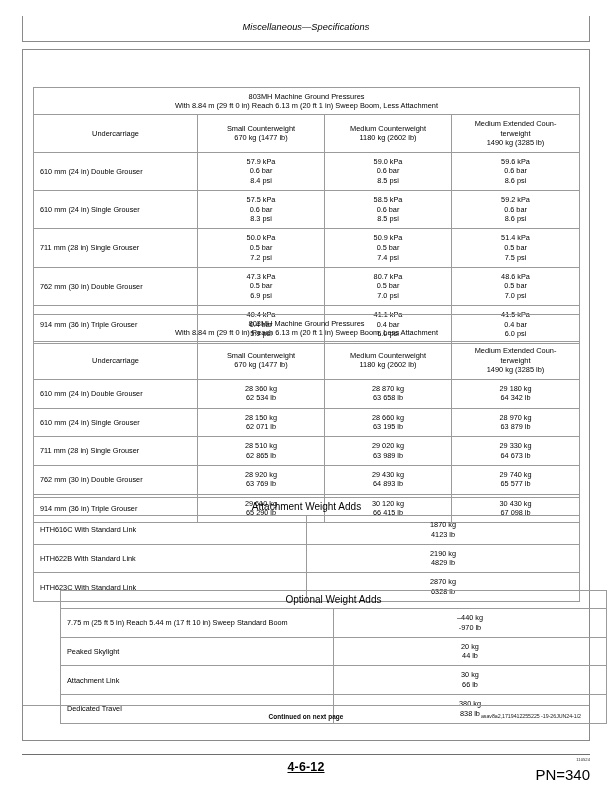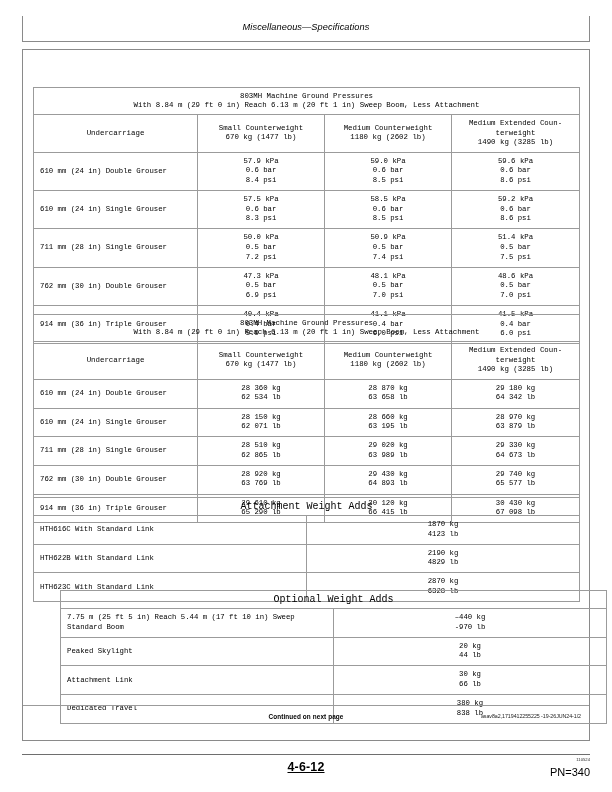--- a/index.html
+++ b/index.html
@@ -67,21 +67,20 @@
   }
 
   
   table.spec {
     border-collapse: collapse;
     table-layout: fixed;
     font-size: 7.3px;
     position: absolute;
     left: 10px;
     width: 546px;
-    font-family: Liberation Mono, monospace;
   }
   table.spec td, table.spec th {
     border: 0.6px solid #9b9b9b;
     padding: 0;
     vertical-align: middle;
     font-weight: normal;
   }
   .tbl-title {
     text-align: center;
     font-weight: bold;
@@ -172,21 +171,21 @@
     right: 22px;
     top: 757px;
     font-size: 4.2px;
     text-align: right;
     color: #2a2a2a;
   }
   .pn-code {
     position: absolute;
     right: 22px;
     top: 766px;
-    font-size: 11px;
+    font-size: 15px;
     text-align: center;
   }
 </style>
 </head>
 <body>
 
 <div class="page">
 
   <div class="header-band">
     <div class="header-title">Miscellaneous—Specifications</div>
@@ -286,21 +285,21 @@
         </tr>
 
         <tr>
           <td class="rowlabel">762 mm (30 in) Double Grouser</td>
           <td class="valcell">
             <div>47.3 kPa</div>
             <div>0.5 bar</div>
             <div>6.9 psi</div>
           </td>
           <td class="valcell">
-            <div>48.1 kPa</div>
+            <div>80.7 kPa</div>
             <div>0.5 bar</div>
             <div>7.0 psi</div>
           </td>
           <td class="valcell">
             <div>48.6 kPa</div>
             <div>0.5 bar</div>
             <div>7.0 psi</div>
           </td>
         </tr>
 

